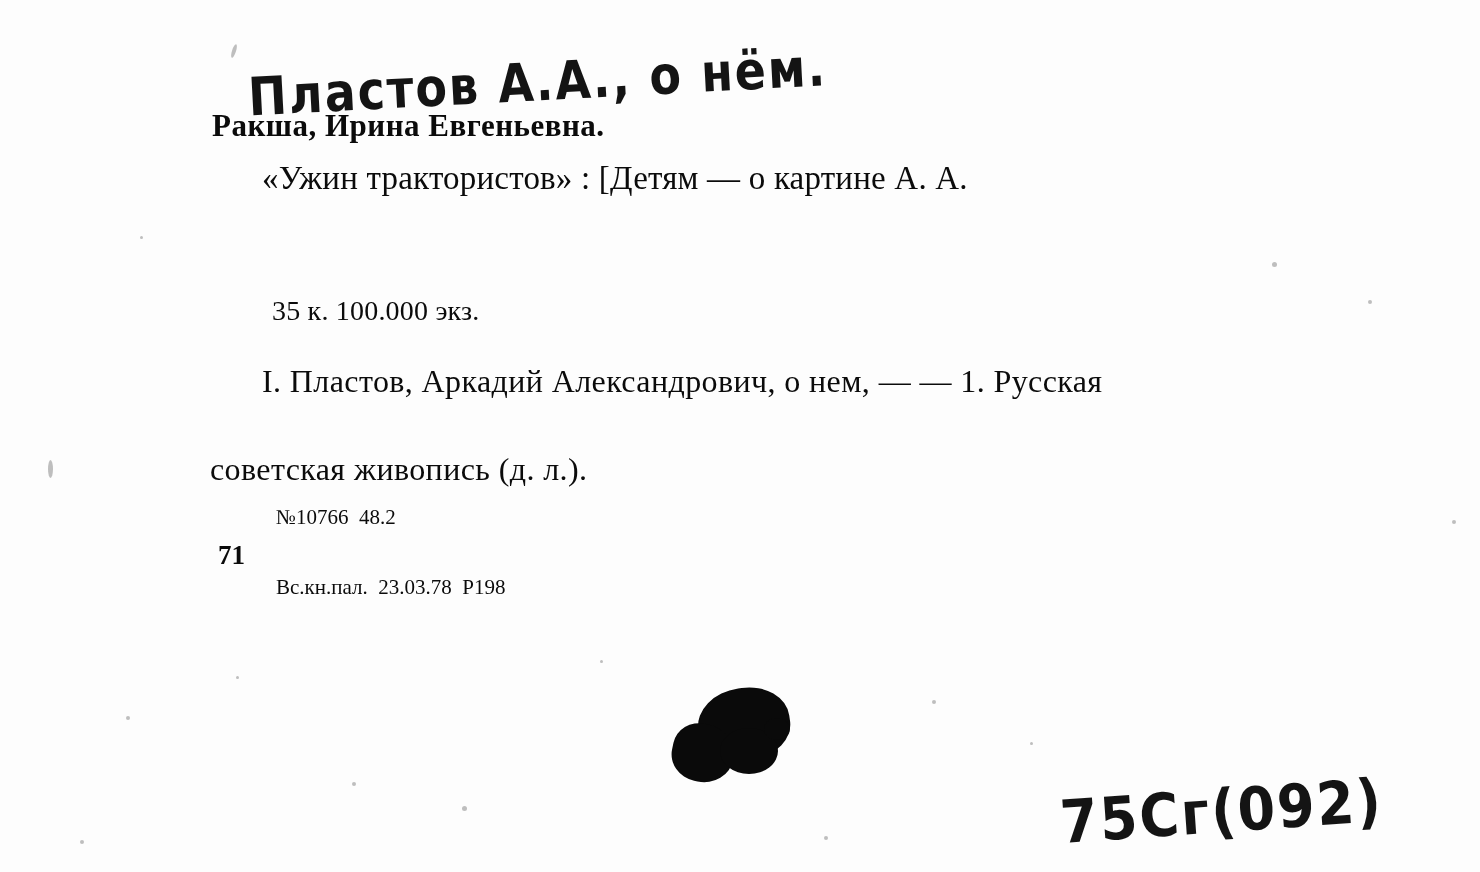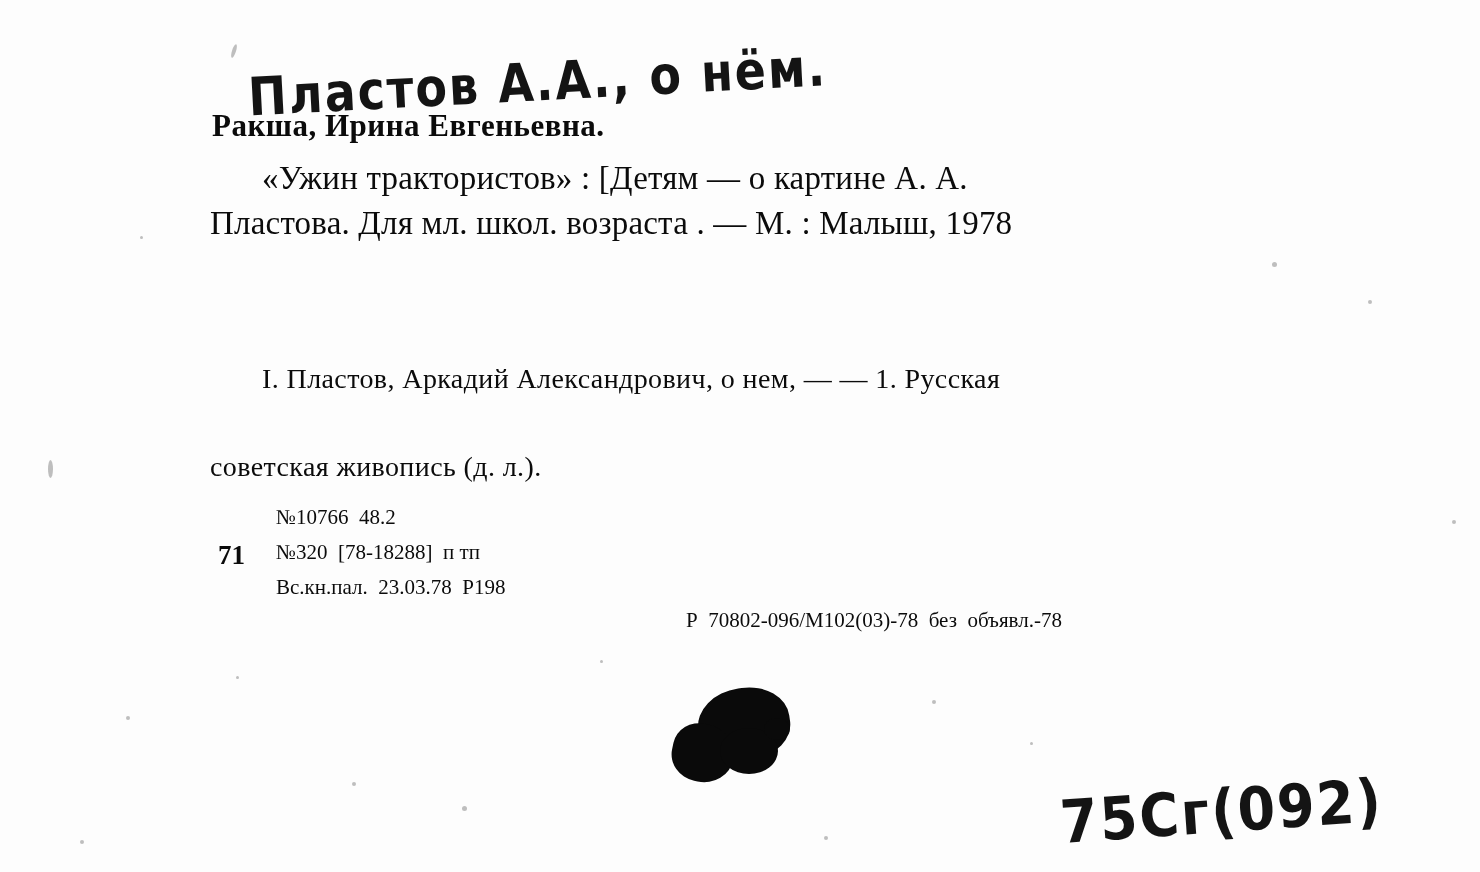--- a/index.html
+++ b/index.html
@@ -65,21 +65,21 @@
   .body-line {
     font-size: 33px;
     letter-spacing: .2px;
   }
   #t1 { left: 262px; top: 160px; }
   #t2 { left: 210px; top: 205px; }
   #t3 { left: 210px; top: 248px; }
   #t4 { left: 272px; top: 295px; font-size: 28px; }
 
   .tracing {
-    font-size: 28px;
+    font-size: 32px;
     letter-spacing: .4px;
   }
   #t5 { left: 262px; top: 363px; }
   #t6 { left: 210px; top: 403px; margin-top: 48px; }
 
   #classindex {
     left: 868px;
     top: 465px;
     font-size: 28px;
   }
@@ -151,38 +151,36 @@
   <div class="speck" style="left:140px;top:236px;width:3px;height:3px;"></div>
   <div class="speck" style="left:1452px;top:520px;width:4px;height:4px;"></div>
   <div class="speck" style="left:80px;top:840px;width:4px;height:4px;"></div>
 
   <div class="hand" id="hw-top">Пластов А.А., о нём.</div>
 
   <div class="line body-line" id="t1">«Ужин трактористов» : [Детям — о картине А. А.</div>
 
   <div class="line author">Ракша, Ирина Евгеньевна.</div>
 
-  <div class="line body-line" id="t2">Пластова. Для мл. школ. возраста . — М. : Малыш, 1978</div>
 
 
+  <div class="line body-line" id="t4">35 к. 100.000 экз.</div>
 
   <div class="line tracing" id="t5">I. Пластов, Аркадий Александрович, о нем, — — 1. Русская</div>
 
   <div class="line tracing" id="t6">советская живопись (д. л.).</div>
 
 
   <div class="line footer-line" id="f1">№10766  48.2</div>
 
   <div class="line" id="f2num">71</div>
 
-  <div class="line footer-line" id="f2">№320  [78-18288]  п тп</div>
 
   <div class="line footer-line" id="f3">Вс.кн.пал.  23.03.78  Р198</div>
 
-  <div class="line footer-line" id="f4">Р  70802-096/М102(03)-78  без  объявл.-78</div>
 
   <div id="blot">
     <div class="b1"></div>
     <div class="b2"></div>
     <div class="b3"></div>
     <div class="b4"></div>
   </div>
 
   <div class="hand" id="hw-bottom">75Сг(092)</div>
 

